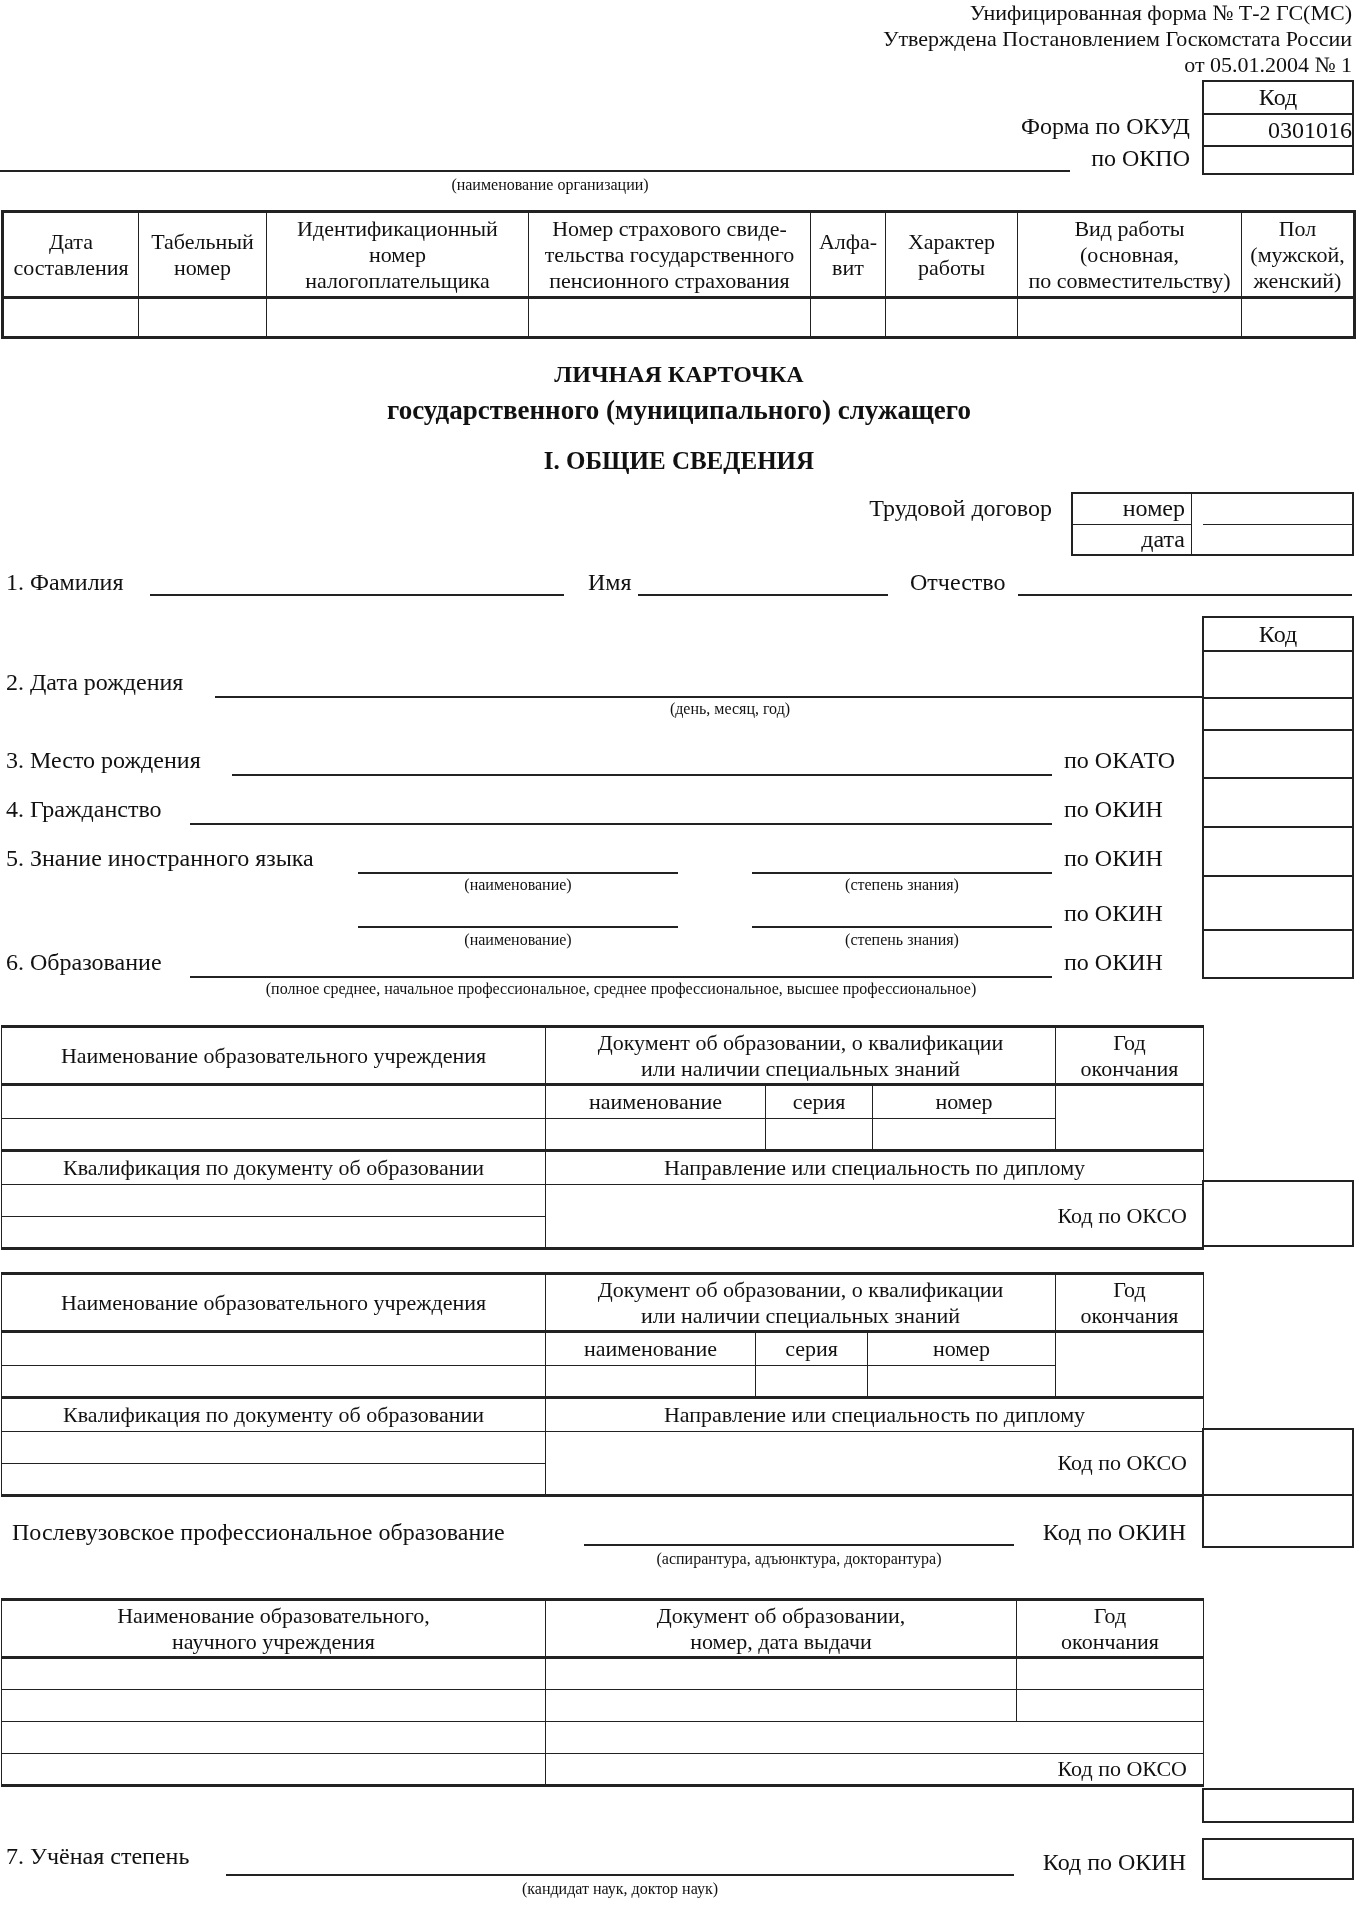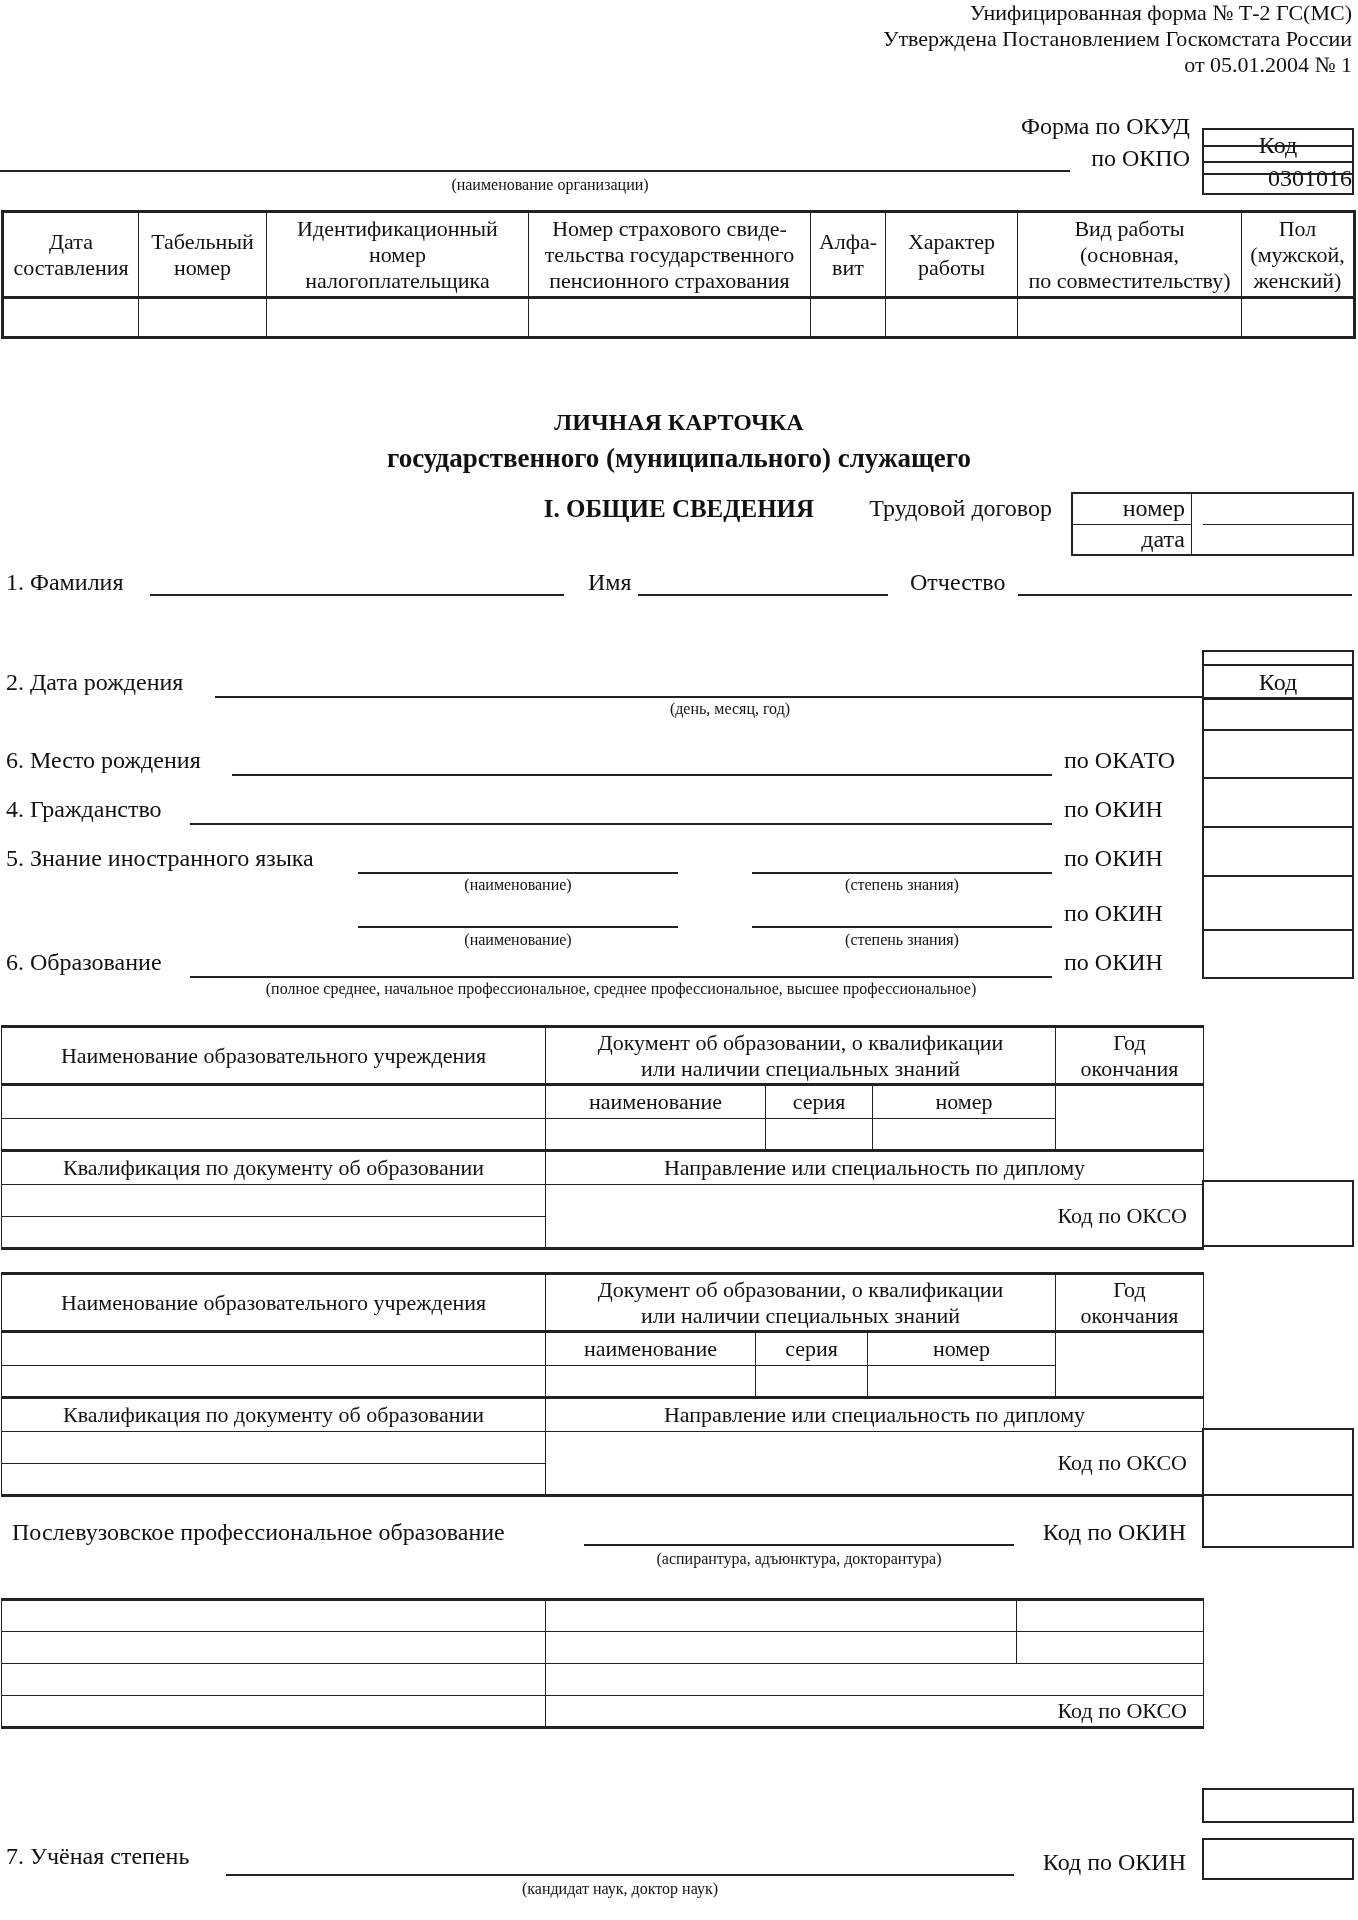--- a/index.html
+++ b/index.html
@@ -1,20 +1,20 @@
 <!DOCTYPE html>
 <html><head>
 <meta charset="utf-8">
 <style>
   html, body { margin:0; padding:0; background:#ffffff; }
   body { width:1358px; height:1920px; position:relative; overflow:hidden;
          font-family:"Liberation Serif", "DejaVu Serif", serif; color:#111; }
   .abs { position:absolute; }
   .r { text-align:right; }
-  .c { text-align:center;margin-top:48px; }
+  .c { text-align:center; }
   .t24 { font-size:24px; line-height:28px; }
   .t22 { font-size:22px; line-height:26px; }
   .hint { font-size:16px; line-height:18px; text-align:center; position:absolute; }
   .line { position:absolute; border-bottom:2px solid #222; height:0; }
   .box { position:absolute; border:2px solid #222; box-sizing:border-box; }
   table.grid { position:absolute; border-collapse:collapse; table-layout:fixed; }
   table.grid td { border:1.5px solid #222; padding:0 2px; text-align:center; vertical-align:middle;
                   font-size:22px; line-height:26px; overflow:hidden; }
   table.hdr td { font-size:22px; line-height:26px; }
   .bold { font-weight:bold; }
@@ -124,21 +124,21 @@
 <div class="box" style="left:1202px; top:729px; width:152px; height:50px;"></div>
 <div class="box" style="left:1202px; top:777px; width:152px; height:51px;"></div>
 <div class="box" style="left:1202px; top:826px; width:152px; height:51px;"></div>
 <div class="box" style="left:1202px; top:875px; width:152px; height:56px;"></div>
 <div class="box" style="left:1202px; top:929px; width:152px; height:50px;"></div>
 
 <div class="abs t24" style="left:6px; top:668px;">2. Дата рождения</div>
 <div class="line" style="left:215px; top:696px; width:988px;"></div>
 <div class="hint" style="left:600px; top:700px; width:260px;">(день, месяц, год)</div>
 
-<div class="abs t24" style="left:6px; top:746px;">6. Место рождения</div>
+<div class="abs t24" style="left:6px; top:746px;">3. Место рождения</div>
 <div class="line" style="left:232px; top:774px; width:820px;"></div>
 <div class="abs t24" style="left:1064px; top:746px;">по ОКАТО</div>
 
 <div class="abs t24" style="left:6px; top:795px;">4. Гражданство</div>
 <div class="line" style="left:190px; top:823px; width:862px;"></div>
 <div class="abs t24" style="left:1064px; top:795px;">по ОКИН</div>
 
 <div class="abs t24" style="left:6px; top:844px;">5. Знание иностранного языка</div>
 <div class="line" style="left:358px; top:872px; width:320px;"></div>
 <div class="line" style="left:752px; top:872px; width:300px;"></div>
@@ -259,20 +259,34 @@
 <div class="hint" style="left:584px; top:1550px; width:430px;">(аспирантура, адъюнктура, докторантура)</div>
 <div class="abs r t24" style="left:1000px; top:1518px; width:186px;">Код по ОКИН</div>
 
 <table class="grid" style="left:1px; top:1598px; width:1202px; border-top:3px solid #222; border-bottom:3px solid #222;">
   <colgroup>
       <col style="width:544px">
       <col style="width:471px">
       <col style="width:187px">
     </colgroup>
   <tbody>
+      <tr style="height:58px;">
+    <td>
+          <div>Наименование образовательного,</div>
+          <div>научного учреждения</div>
+        </td>
+    <td>
+          <div>Документ об образовании,</div>
+          <div>номер, дата выдачи</div>
+        </td>
+    <td>
+          <div>Год</div>
+          <div>окончания</div>
+        </td>
+  </tr>
   <tr style="height:32px;">
     <td class="thick-top"></td>
     <td class="thick-top"></td>
     <td class="thick-top"></td>
   </tr>
   <tr style="height:32px;">
     <td></td>
     <td></td>
     <td></td>
   </tr>

